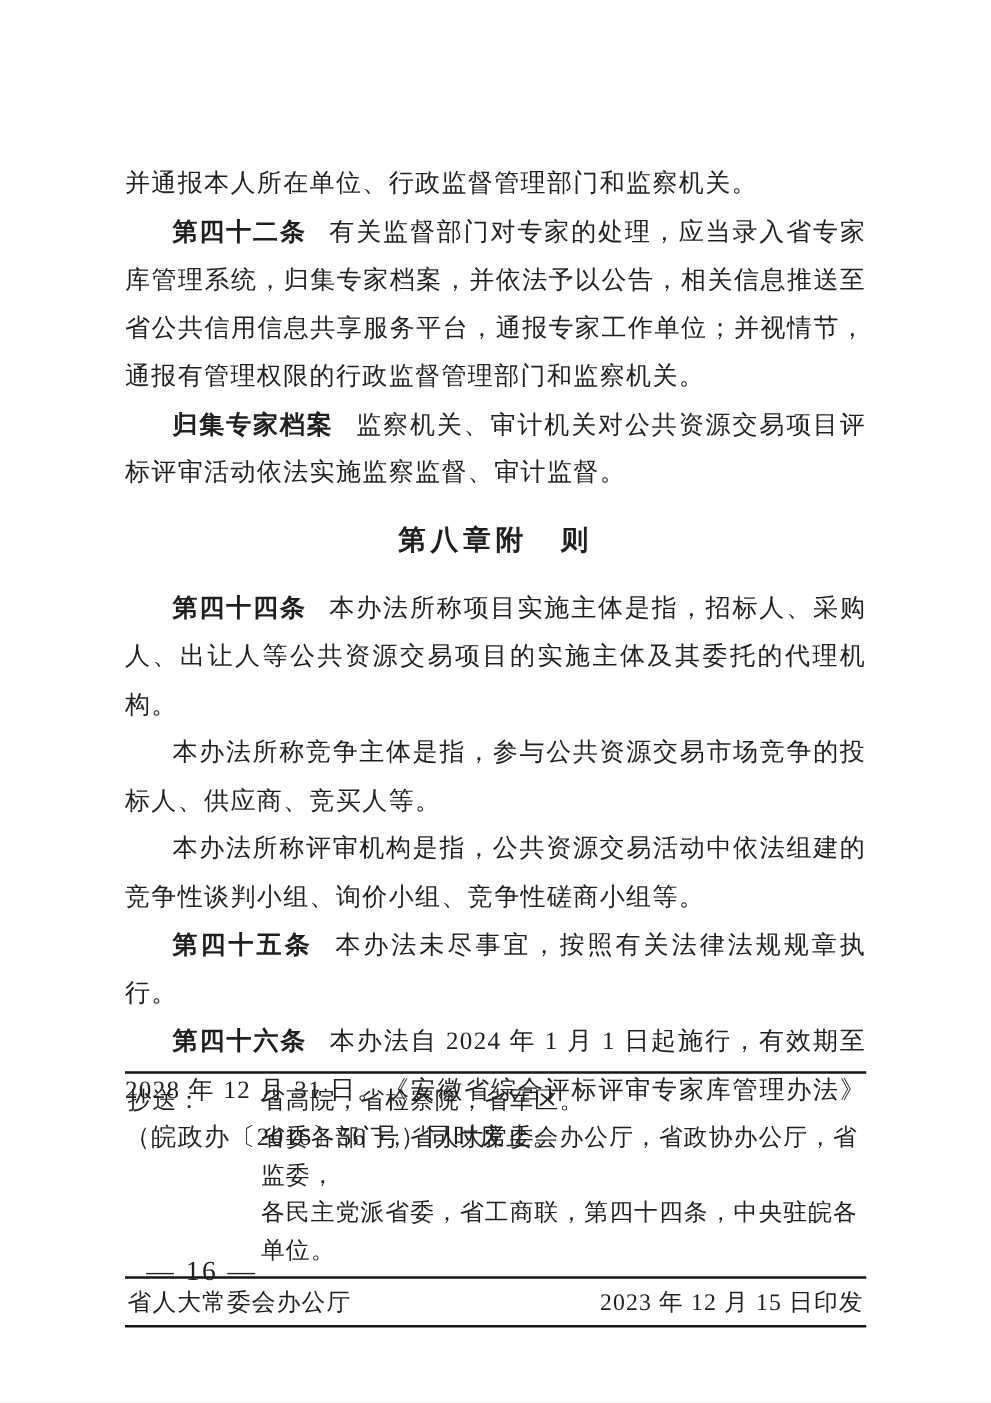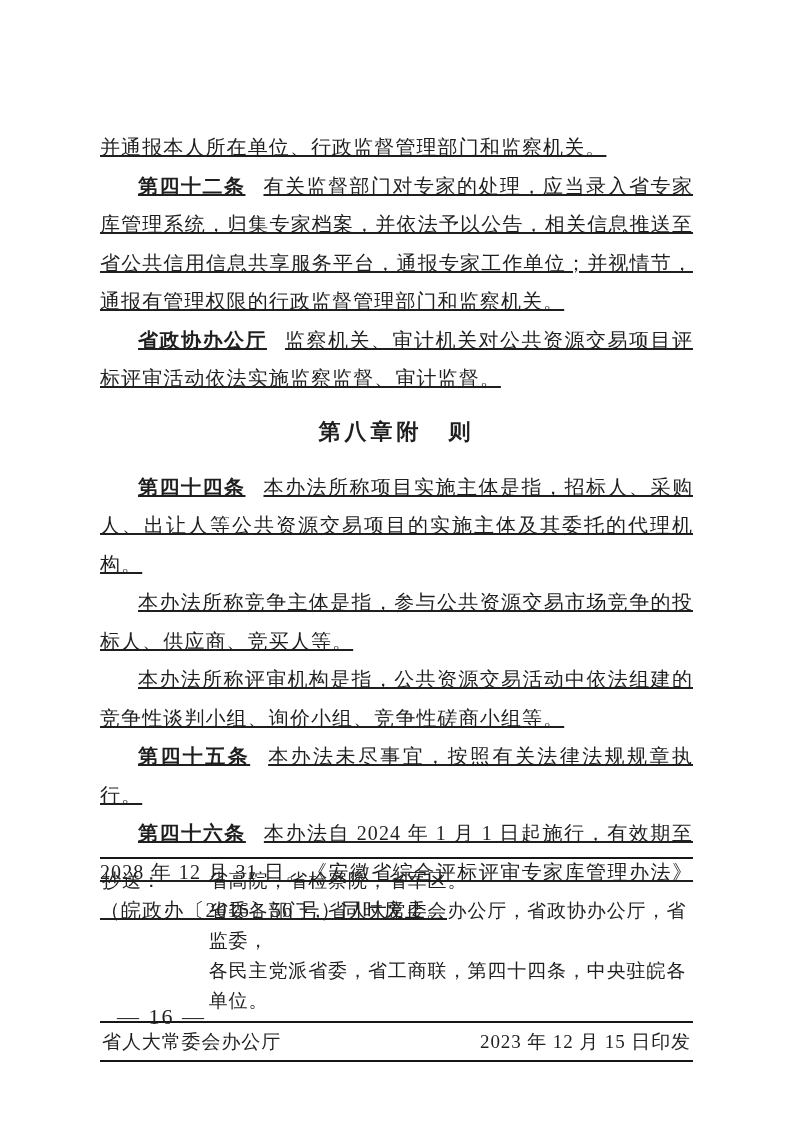--- a/index.html
+++ b/index.html
@@ -23,21 +23,20 @@
     top: 128px;
     width: 593px;
   }
   .para {
     margin: 0;
     font-size: 20px;
     line-height: 38.5px;
     letter-spacing: 1.1px;
     text-align: justify;
     text-justify: inter-ideograph;
-    text-decoration: underline;
   }
   .para.indent {
     text-indent: 38px;
   }
   .lead {
     font-weight: 700;
     font-family: "Liberation Sans", "DejaVu Sans", sans-serif;
     margin-right: 18px;
   }
   .chapter {
@@ -102,21 +101,21 @@
 <body>
 
 <div class="page">
 
   <div class="main">
 
     <p class="para"><span>并通报本人所在单位、行政监督管理部门和监察机关。</span></p>
 
     <p class="para indent"><span class="lead">第四十二条</span><span>有关监督部门对专家的处理，应当录入省专家库管理系统，归集专家档案，并依法予以公告，相关信息推送至省公共信用信息共享服务平台，通报专家工作单位；并视情节，通报有管理权限的行政监督管理部门和监察机关。</span></p>
 
-    <p class="para indent"><span class="lead">省政协办公厅</span><span>监察机关、审计机关对公共资源交易项目评标评审活动依法实施监察监督、审计监督。</span></p>
+    <p class="para indent"><span class="lead">归集专家档案</span><span>监察机关、审计机关对公共资源交易项目评标评审活动依法实施监察监督、审计监督。</span></p>
 
     <h2 class="chapter"><span class="chapter-number">第八章</span><span class="chapter-title">附　则</span></h2>
 
     <p class="para indent"><span class="lead">第四十四条</span><span>本办法所称项目实施主体是指，招标人、采购人、出让人等公共资源交易项目的实施主体及其委托的代理机构。</span></p>
 
     <p class="para indent"><span>本办法所称竞争主体是指，参与公共资源交易市场竞争的投标人、供应商、竞买人等。</span></p>
 
     <p class="para indent"><span>本办法所称评审机构是指，公共资源交易活动中依法组建的竞争性谈判小组、询价小组、竞争性磋商小组等。</span></p>
 
     <p class="para indent"><span class="lead">第四十五条</span><span>本办法未尽事宜，按照有关法律法规规章执行。</span></p>

